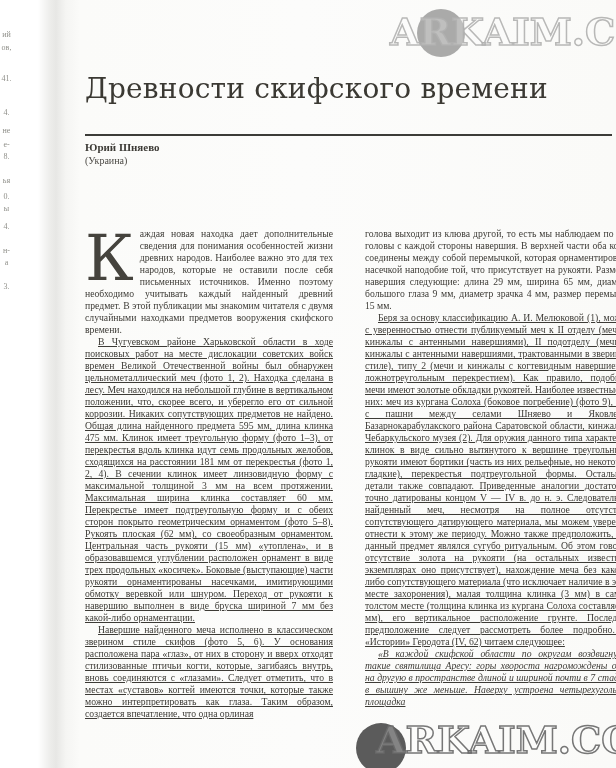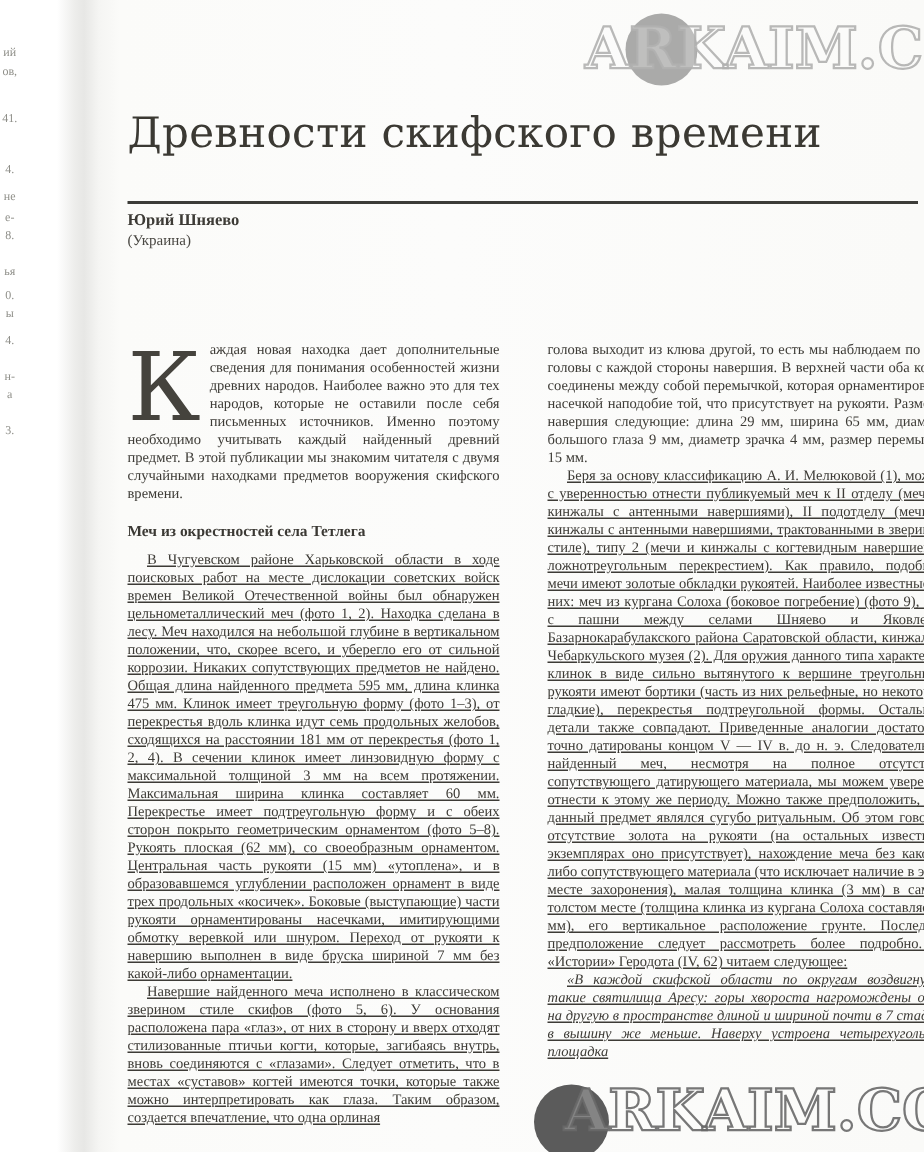--- a/index.html
+++ b/index.html
@@ -89,21 +89,20 @@
   <span class="frag" style="top:258px">а</span>
   <span class="frag" style="top:282px">3.</span>
 
   <h1 class="title"><span>Древности скифского времени</span><br></h1>
   <div class="rule"></div>
   <div class="author">Юрий Шняево</div>
   <div class="country">(Украина)</div>
 
   <div class="col col-left">
     <p><span class="dropcap">К</span><span>аждая новая находка дает дополнительные сведения для понимания особенностей жизни древних народов. Наиболее важно это для тех народов, которые не оставили после себя письменных источников. Именно поэтому необходимо учитывать каждый найденный древний предмет. В этой публикации мы знакомим читателя с двумя случайными находками предметов вооружения скифского времени.</span></p>
-    <h2 class="subhead">Меч из окрестностей села Тетлега</h2>
     <p class="ind">В Чугуевском районе Харьковской области в ходе поисковых работ на месте дислокации советских войск времен Великой Отечественной войны был обнаружен цельнометаллический меч (фото 1, 2). Находка сделана в лесу. Меч находился на небольшой глубине в вертикальном положении, что, скорее всего, и уберегло его от сильной коррозии. Никаких сопутствующих предметов не найдено. Общая длина найденного предмета 595 мм, длина клинка 475 мм. Клинок имеет треугольную форму (фото 1–3), от перекрестья вдоль клинка идут семь продольных желобов, сходящихся на расстоянии 181 мм от перекрестья (фото 1, 2, 4). В сечении клинок имеет линзовидную форму с максимальной толщиной 3 мм на всем протяжении. Максимальная ширина клинка составляет 60 мм. Перекрестье имеет подтреугольную форму и с обеих сторон покрыто геометрическим орнаментом (фото 5–8). Рукоять плоская (62 мм), со своеобразным орнаментом. Центральная часть рукояти (15 мм) «утоплена», и в образовавшемся углублении расположен орнамент в виде трех продольных «косичек». Боковые (выступающие) части рукояти орнаментированы насечками, имитирующими обмотку веревкой или шнуром. Переход от рукояти к навершию выполнен в виде бруска шириной 7 мм без какой-либо орнаментации.</p>
     <p class="ind">Навершие найденного меча исполнено в классическом зверином стиле скифов (фото 5, 6). У основания расположена пара «глаз», от них в сторону и вверх отходят стилизованные птичьи когти, которые, загибаясь внутрь, вновь соединяются с «глазами». Следует отметить, что в местах «суставов» когтей имеются точки, которые также можно интерпретировать как глаза. Таким образом, создается впечатление, что одна орлиная</p>
   </div>
 
   <div class="col col-right">
     <p>голова выходит из клюва другой, то есть мы наблюдаем по три головы с каждой стороны навершия. В верхней части оба когтя соединены между собой перемычкой, которая орнаментирована насечкой наподобие той, что присутствует на рукояти. Размеры навершия следующие: длина 29 мм, ширина 65 мм, диаметр большого глаза 9 мм, диаметр зрачка 4 мм, размер перемычки 15 мм.</p>
     <p class="ind">Беря за основу классификацию А. И. Мелюковой (1), можно с уверенностью отнести публикуемый меч к II отделу (мечи и кинжалы с антенными навершиями), II подотделу (мечи и кинжалы с антенными навершиями, трактованными в зверином стиле), типу 2 (мечи и кинжалы с когтевидным навершием и ложнотреугольным перекрестием). Как правило, подобные мечи имеют золотые обкладки рукоятей. Наиболее известные из них: меч из кургана Солоха (боковое погребение) (фото 9), меч с пашни между селами Шняево и Яковлевка Базарнокарабулакского района Саратовской области, кинжал из Чебаркульского музея (2). Для оружия данного типа характерен клинок в виде сильно вытянутого к вершине треугольника, рукояти имеют бортики (часть из них рельефные, но некоторые гладкие), перекрестья подтреугольной формы. Остальные детали также совпадают. Приведенные аналогии достаточно точно датированы концом V — IV в. до н. э. Следовательно, найденный меч, несмотря на полное отсутствие сопутствующего датирующего материала, мы можем уверенно отнести к этому же периоду. Можно также предположить, что данный предмет являлся сугубо ритуальным. Об этом говорят отсутствие золота на рукояти (на остальных известных экземплярах оно присутствует), нахождение меча без какого-либо сопутствующего материала (что исключает наличие в этом месте захоронения), малая толщина клинка (3 мм) в самом толстом месте (толщина клинка из кургана Солоха составляет 7 мм), его вертикальное расположение грунте. Последнее предположение следует рассмотреть более подробно. В «Истории» Геродота (IV, 62) читаем следующее:</p>
     <p class="ind quote">«В каждой скифской области по округам воздвигнуты такие святилища Аресу: горы хвороста нагромождены одна на другую в пространстве длиной и шириной почти в 7 стадии, в вышину же меньше. Наверху устроена четырехугольная площадка</p>
   </div>
 

